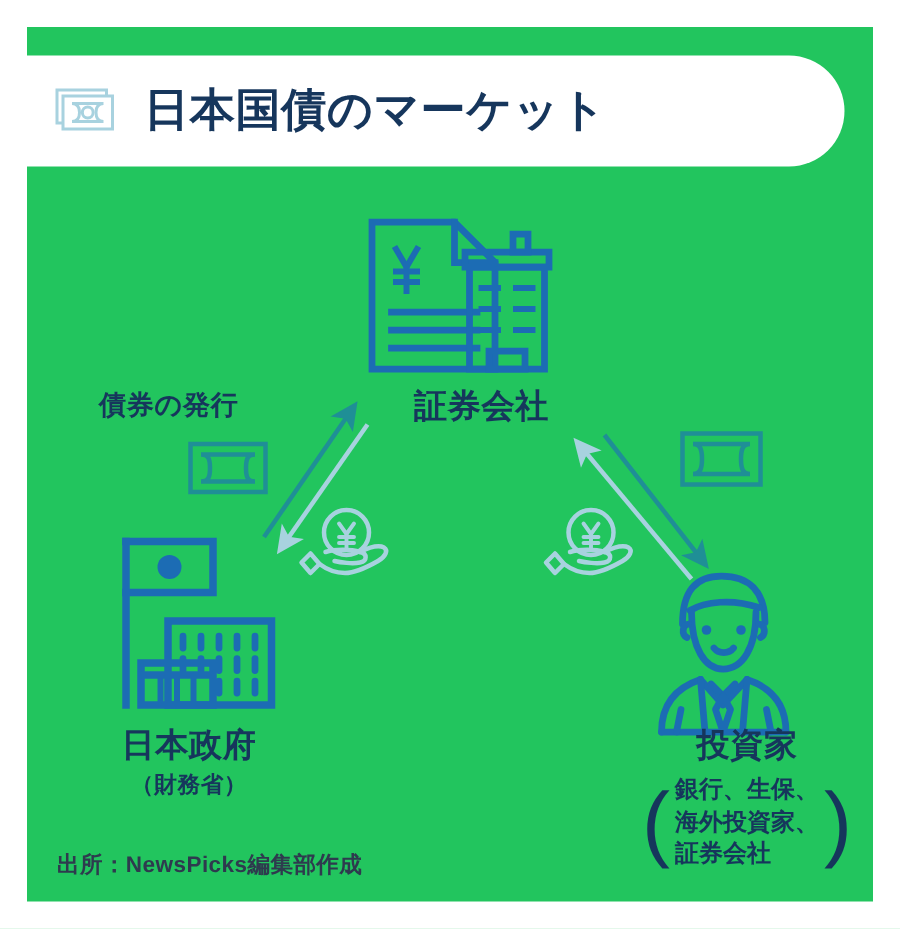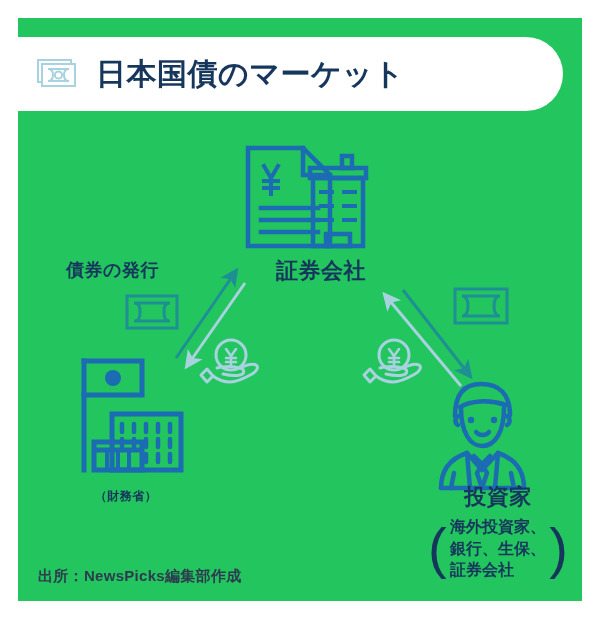--- a/index.html
+++ b/index.html
@@ -73,21 +73,21 @@
     font-weight: 700;
     text-align: center;
     line-height: 1.18;
     white-space: nowrap;
   }
   .node-title {
     font-size: 22px;
     letter-spacing: 0.5px;
   }
   .node-sub {
-    font-size: 12px;
+    font-size: 15px;
     letter-spacing: 0.5px;
   }
   #label-securities {
     left: 0; right: 0;
     top: 240px;
     margin: 0 auto;
     width: 564px;
     padding-left: 21px;
   }
   #label-government {
@@ -325,29 +325,30 @@
       <div class="header-title">日本国債のマーケット</div>
     </div>
 
     <div class="flow-label" id="flow-issue-label">債券の発行</div>
 
     <div class="node-label" id="label-securities">
       <div class="node-title">証券会社</div>
     </div>
 
     <div class="node-label" id="label-government">
+      <div class="node-title">日本政府</div>
       <div class="node-sub">（財務省）</div>
     </div>
 
     <div class="node-label" id="label-investor">
       <div class="node-title">投資家</div>
       <div class="investor-detail">
         <span class="paren left">(</span>
+        <div>銀行、生保、</div>
         <div>海外投資家、</div>
-        <div>銀行、生保、</div>
         <div>証券会社</div>
         <span class="paren right">)</span>
       </div>
     </div>
 
     <div class="source-note">出所：NewsPicks編集部作成</div>
 
   </div>
 </div>
 

